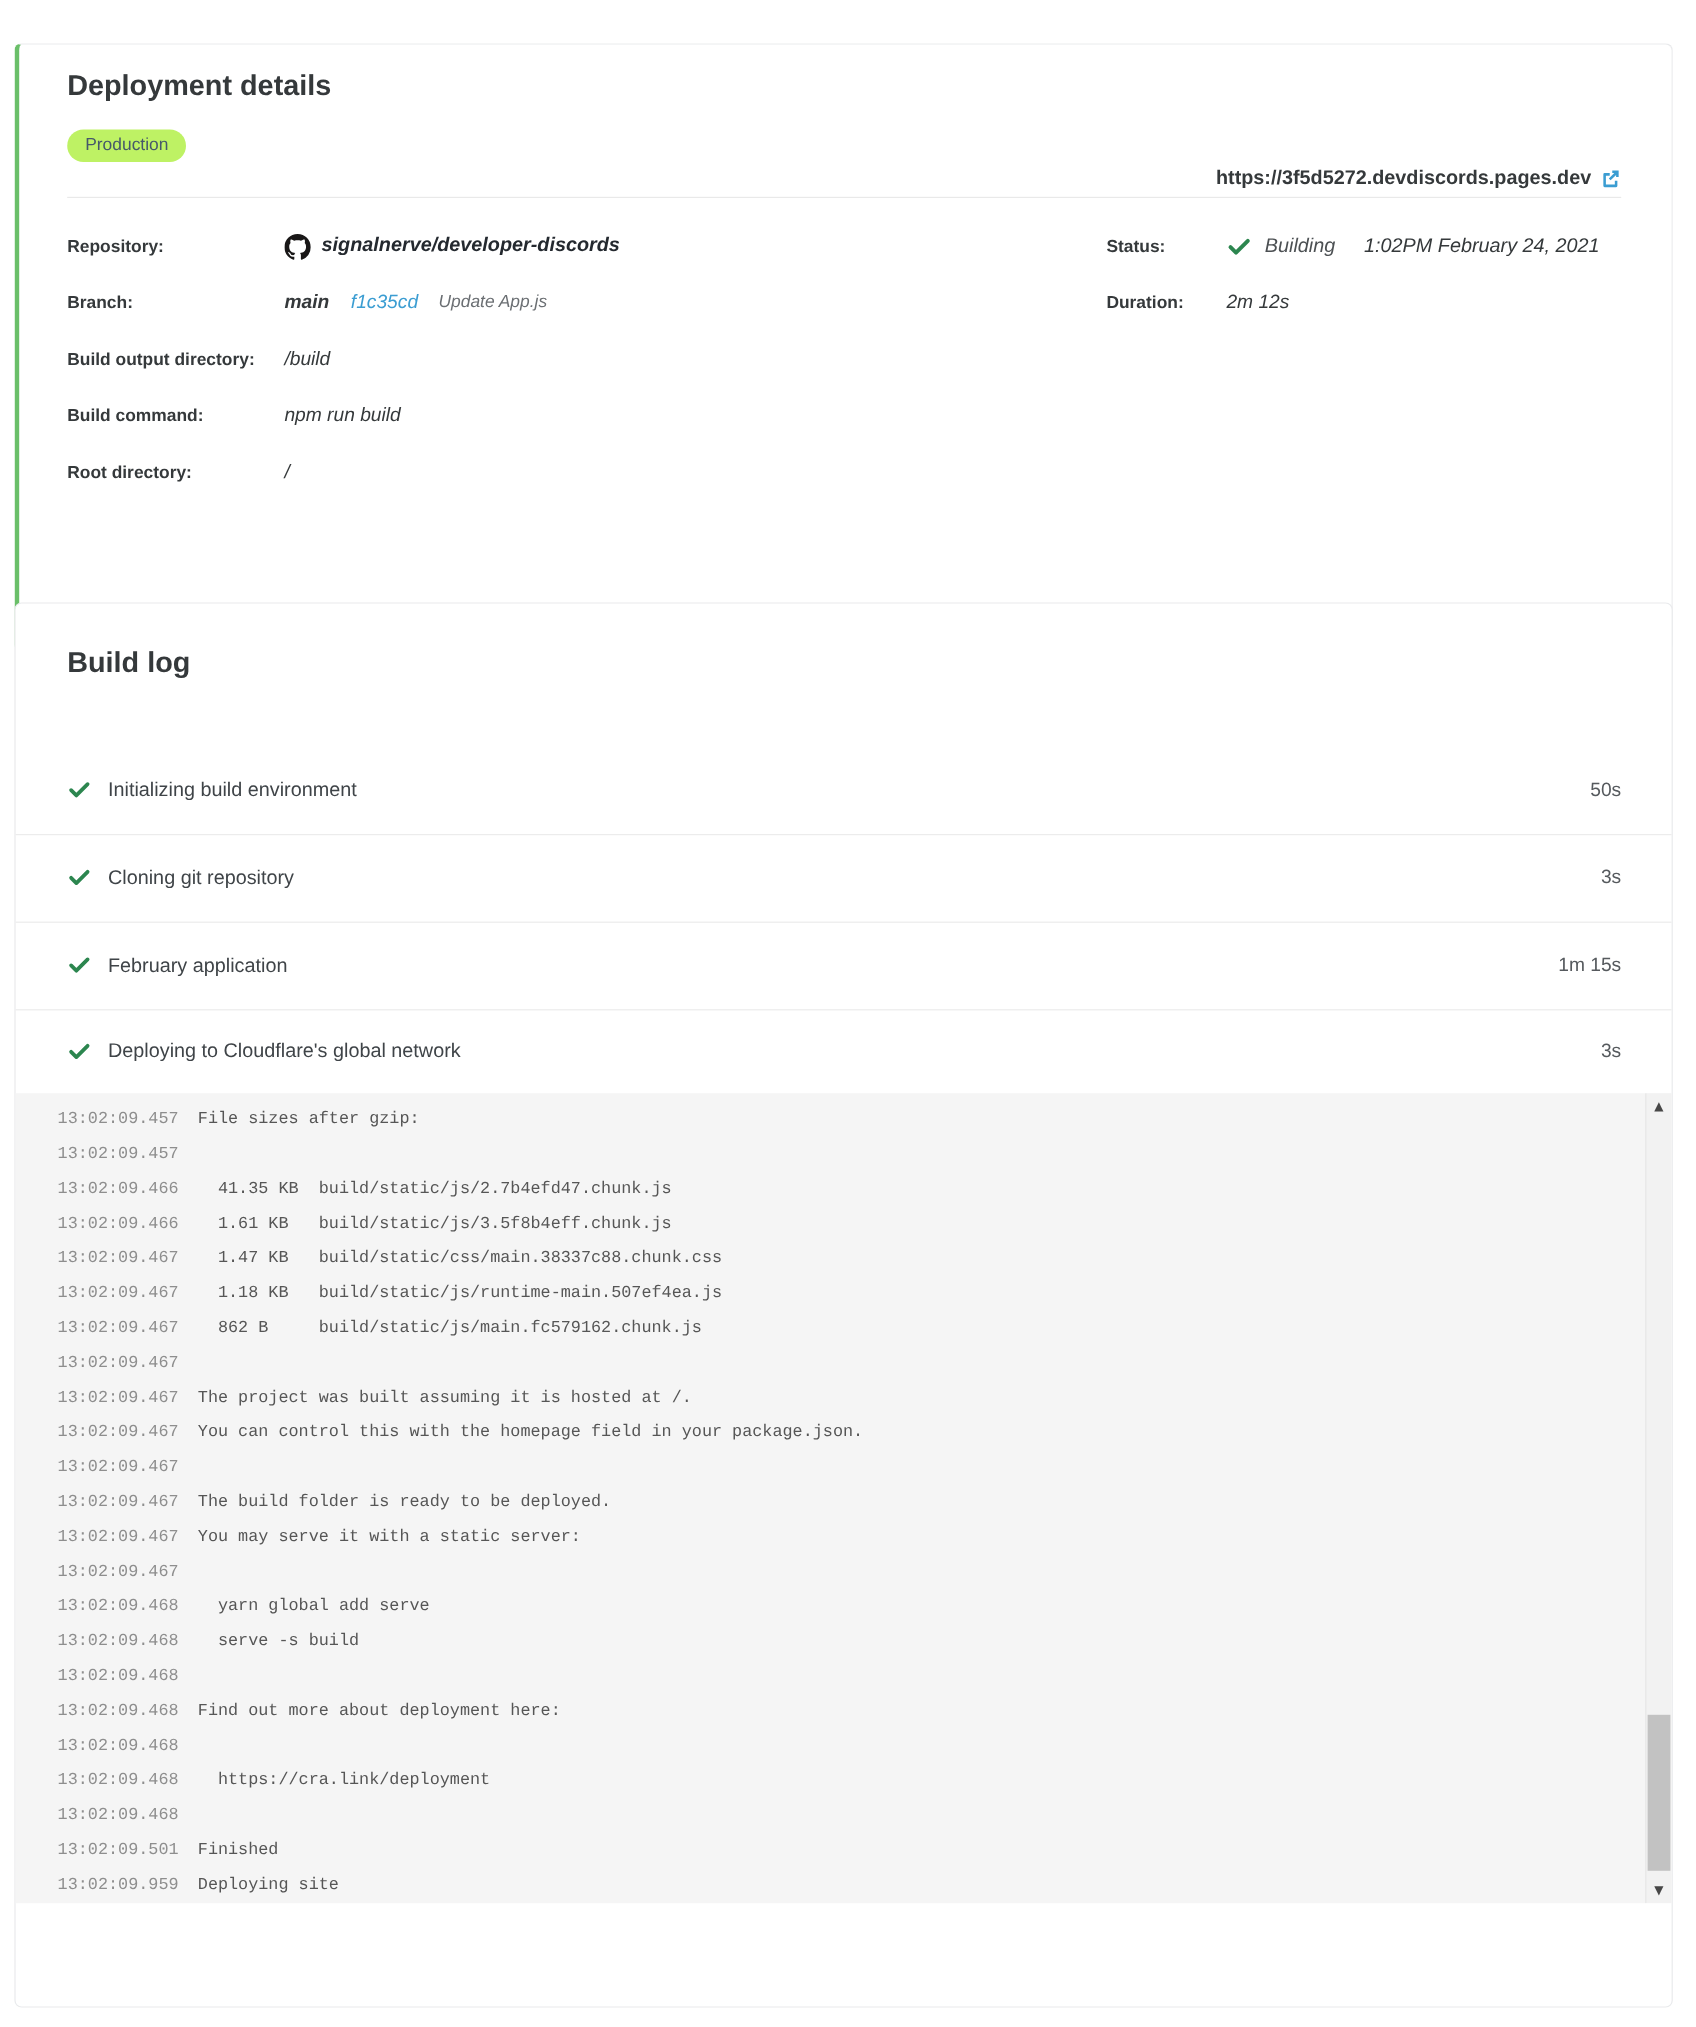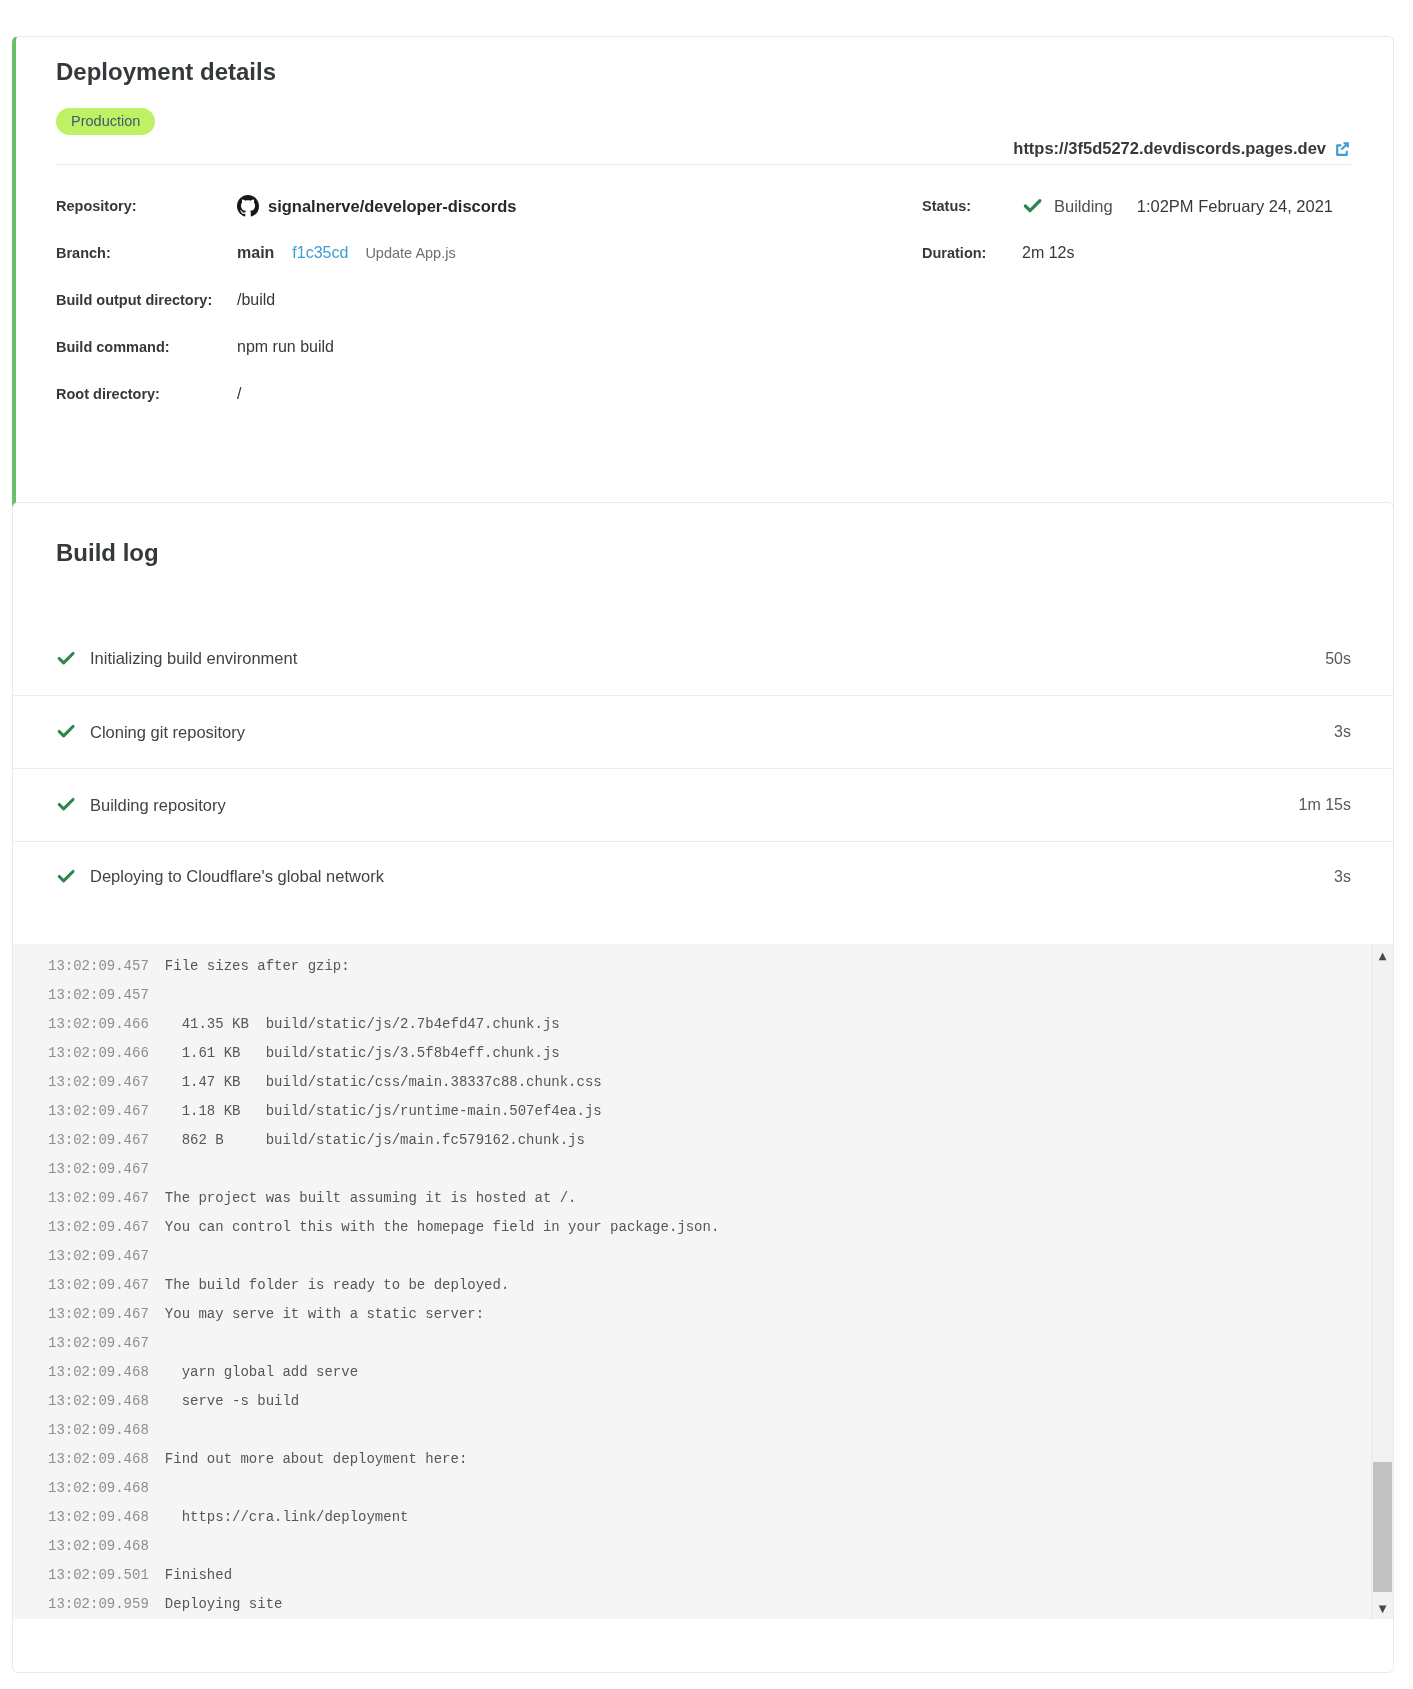--- a/index.html
+++ b/index.html
@@ -57,21 +57,21 @@
   .details { position: relative; margin-top: 28px; }
   .drow {
     display: flex; align-items: center;
     height: 26px; margin-bottom: 21px;
     font-size: 16px;
   }
   .dlabel {
     flex: 0 0 181px;
     font-size: 14.5px; font-weight: bold; color: #35393b;
   }
-  .dvalue { display: flex; align-items: center; color: #35393b; }
+  .dvalue { display: flex; color: #35393b; font-style: italic; }
   .repo-link { font-weight: bold; font-size: 16.5px; color: #24292f; }
   .gh-icon { display: inline-flex; margin-right: 9px; }
   .branch-name { font-weight: bold; margin-right: 18px; }
   .commit-link { color: #3b9dd2; margin-right: 17px; cursor: pointer; }
   .commit-msg { color: #6b6f73; font-size: 14.5px; }
   .right-col { position: absolute; left: 866px; top: 0; }
   .dlabel2 {
     flex: 0 0 100px;
     font-size: 14.5px; font-weight: bold; color: #35393b;
   }
@@ -98,21 +98,20 @@
   .stage-duration { margin-left: auto; font-size: 16px; color: #565a5e; }
   .log-panel {
     position: relative;
     height: 675px;
     background: #f5f5f5;
     padding: 8px 30px 0 35px;
     font-family: "Liberation Mono", monospace;
     font-size: 14px;
     line-height: 29px;
     overflow: hidden;
-    margin-top: 33px;
   }
   .log-line { white-space: pre; }
   .lt { color: #8e8e8e; margin-right: 16px; }
   .lm { color: #565656; }
   .scrollbar {
     position: absolute; top: 0; right: 0; bottom: 0;
     width: 22px;
     background: #f2f2f2;
     border-left: 1px solid #e7e7e7;
   }
@@ -231,21 +230,21 @@
       </span>
       <span class="stage-label">Cloning git repository</span>
       <span class="stage-duration">3s</span>
     </div>
     <div class="stage-row">
       <span class="check-icon">
         <svg width="20" height="20" viewBox="0 0 16 16">
             <path d="M13.6 3.6 6.1 11.1 2.6 7.6" stroke="#2c864f" stroke-width="2.5" fill="none" stroke-linecap="round" stroke-linejoin="round"></path>
           </svg>
       </span>
-      <span class="stage-label">Building repository</span>
+      <span class="stage-label">February application</span>
       <span class="stage-duration">1m 15s</span>
     </div>
     <div class="stage-row">
       <span class="check-icon">
         <svg width="20" height="20" viewBox="0 0 16 16">
             <path d="M13.6 3.6 6.1 11.1 2.6 7.6" stroke="#2c864f" stroke-width="2.5" fill="none" stroke-linecap="round" stroke-linejoin="round"></path>
           </svg>
       </span>
       <span class="stage-label">Deploying to Cloudflare's global network</span>
       <span class="stage-duration">3s</span>

